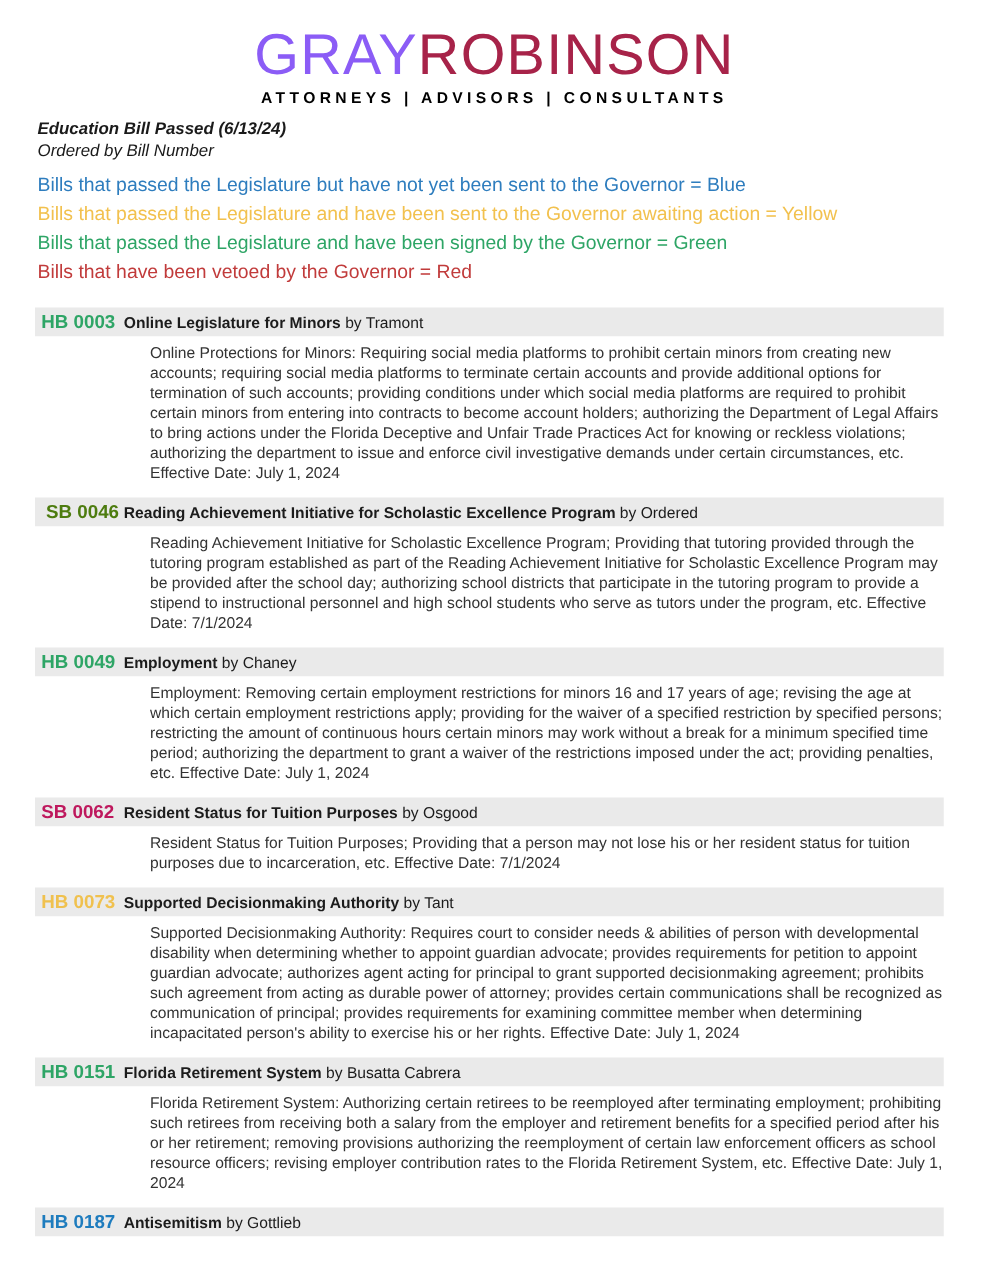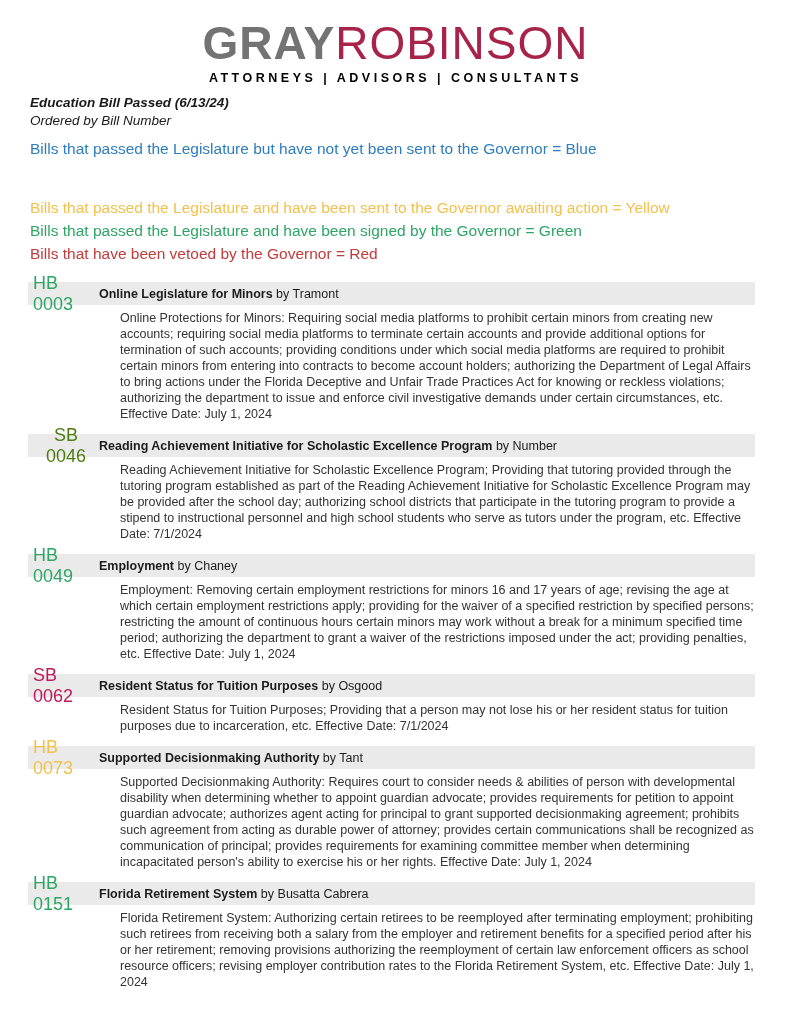--- a/index.html
+++ b/index.html
@@ -10,21 +10,21 @@
     overflow:hidden;
     font-family:"Liberation Sans", sans-serif;
     -webkit-font-smoothing:antialiased;
   }
   
   .logo { text-align:center; padding-top:20px; }
   .logo-name {
     font-size:46px; line-height:1.0; letter-spacing:1px;
     font-weight:400;
   }
-  .logo-name .gray { color:#737373;font-weight:bold; }
+  .logo-name .gray { color:#8b5cf6; }
   .logo-name .red  { color:#A72349; }
   .tagline {
     margin-top:5px;
     font-size:12.5px; font-weight:bold; letter-spacing:3.5px;
     color:#000000;
   }
   
   .report-head { margin:10px 0 0 30px; color:#1a1a1a;font-style:italic; }
   .doc-title { font-size:13.5px; font-weight:bold; }
   .doc-sub   { font-size:13.5px; margin-top:3px; }
@@ -34,21 +34,21 @@
   
   .bills { margin-top:17px; }
   .bill { margin:12px 36px 0 28px; }
   .bill-head {
     background:#EAEAEA;
     display:flex; align-items:center;
     height:23px; padding-left:5px;
   }
   .bill-num {
     flex:none; width:66px;
-    font-size:18px; font-weight:normal;
+    font-size:15px; font-weight:bold;
   }
   .bill-titleline { font-size:12.5px; color:#1c1c1c; white-space:nowrap; }
   .bill-title { font-weight:bold; }
   .bill-desc {
     margin:5px 0 0 92px; width:637px;
     font-size:12.5px; line-height:16px; color:#333333;
   }
   .bill-desc:empty { display:none; }
 </style>
 </head>
@@ -61,39 +61,39 @@
     <div class="tagline">ATTORNEYS | ADVISORS | CONSULTANTS</div>
   </div>
 
   <div class="report-head">
     <div class="doc-title">Education Bill Passed (6/13/24)</div>
     <div class="doc-sub">Ordered by Bill Number</div>
   </div>
 
   <div class="legend">
     <p style="color: rgb(46, 125, 190);">Bills that passed the Legislature but have not yet been sent to the Governor = Blue</p>
-    <p style="color: rgb(242, 193, 78); margin-top: 36px;">Bills that passed the Legislature and have been sent to the Governor awaiting action = Yellow</p>
+    <p style="color: rgb(242, 193, 78);">Bills that passed the Legislature and have been sent to the Governor awaiting action = Yellow</p>
     <p style="color: rgb(46, 165, 102);">Bills that passed the Legislature and have been signed by the Governor = Green</p>
     <p style="color: rgb(193, 59, 59);">Bills that have been vetoed by the Governor = Red</p>
   </div>
 
   <div class="bills">
 
     <div class="bill">
       <div class="bill-head">
         <span class="bill-num" style="color: rgb(46, 165, 102);">HB 0003</span>
         <span class="bill-titleline"><span class="bill-title">Online Legislature for Minors</span><span> by Tramont</span></span>
       </div>
       <div class="bill-desc">Online Protections for Minors: Requiring social media platforms to prohibit certain minors from creating new accounts; requiring social media platforms to terminate certain accounts and provide additional options for termination of such accounts; providing conditions under which social media platforms are required to prohibit certain minors from entering into contracts to become account holders; authorizing the Department of Legal Affairs to bring actions under the Florida Deceptive and Unfair Trade Practices Act for knowing or reckless violations; authorizing the department to issue and enforce civil investigative demands under certain circumstances, etc. Effective Date: July 1, 2024</div>
     </div>
 
     <div class="bill">
       <div class="bill-head">
         <span class="bill-num" style="color: #4d7c0f; text-align: center;">SB 0046</span>
-        <span class="bill-titleline"><span class="bill-title">Reading Achievement Initiative for Scholastic Excellence Program</span><span> by Number</span></span>
+        <span class="bill-titleline"><span class="bill-title">Reading Achievement Initiative for Scholastic Excellence Program</span><span> by Ordered</span></span>
       </div>
       <div class="bill-desc">Reading Achievement Initiative for Scholastic Excellence Program; Providing that tutoring provided through the tutoring program established as part of the Reading Achievement Initiative for Scholastic Excellence Program may be provided after the school day; authorizing school districts that participate in the tutoring program to provide a stipend to instructional personnel and high school students who serve as tutors under the program, etc. Effective Date: 7/1/2024</div>
     </div>
 
     <div class="bill">
       <div class="bill-head">
         <span class="bill-num" style="color: rgb(46, 165, 102);">HB 0049</span>
         <span class="bill-titleline"><span class="bill-title">Employment</span><span> by Chaney</span></span>
       </div>
       <div class="bill-desc">Employment: Removing certain employment restrictions for minors 16 and 17 years of age; revising the age at which certain employment restrictions apply; providing for the waiver of a specified restriction by specified persons; restricting the amount of continuous hours certain minors may work without a break for a minimum specified time period; authorizing the department to grant a waiver of the restrictions imposed under the act; providing penalties, etc. Effective Date: July 1, 2024</div>
@@ -116,15 +116,22 @@
     </div>
 
     <div class="bill">
       <div class="bill-head">
         <span class="bill-num" style="color: rgb(46, 165, 102);">HB 0151</span>
         <span class="bill-titleline"><span class="bill-title">Florida Retirement System</span><span> by Busatta Cabrera</span></span>
       </div>
       <div class="bill-desc">Florida Retirement System: Authorizing certain retirees to be reemployed after terminating employment; prohibiting such retirees from receiving both a salary from the employer and retirement benefits for a specified period after his or her retirement; removing provisions authorizing the reemployment of certain law enforcement officers as school resource officers; revising employer contribution rates to the Florida Retirement System, etc. Effective Date: July 1, 2024</div>
     </div>
 
+    <div class="bill">
+      <div class="bill-head">
+        <span class="bill-num" style="color: rgb(30, 124, 190);">HB 0187</span>
+        <span class="bill-titleline"><span class="bill-title">Antisemitism</span><span> by Gottlieb</span></span>
+      </div>
+
+    </div>
 
   </div>
 </div>
 
 </body></html>

